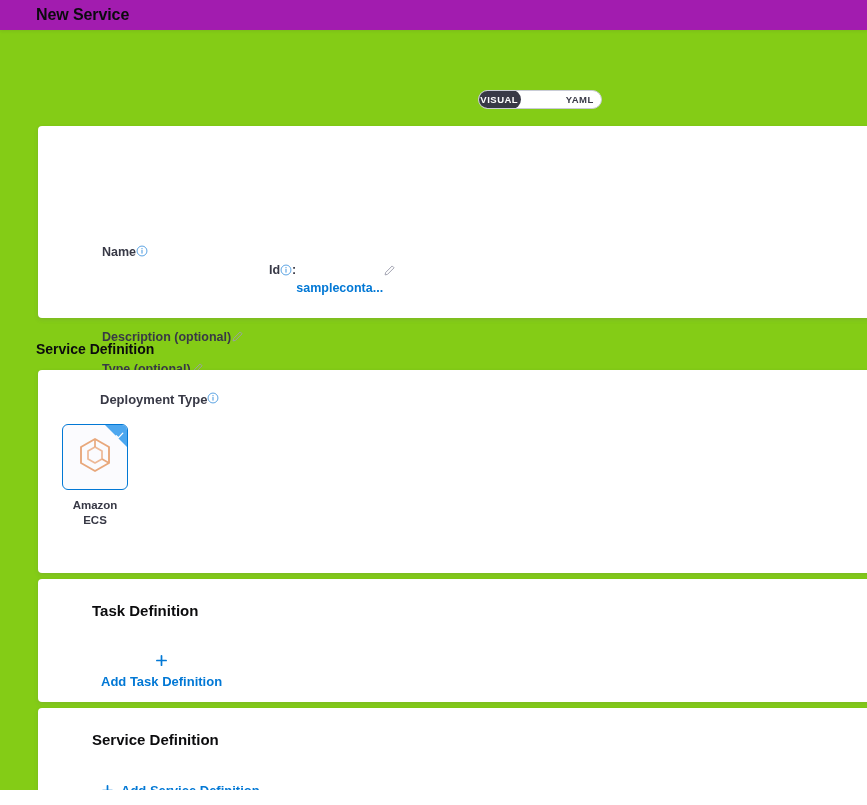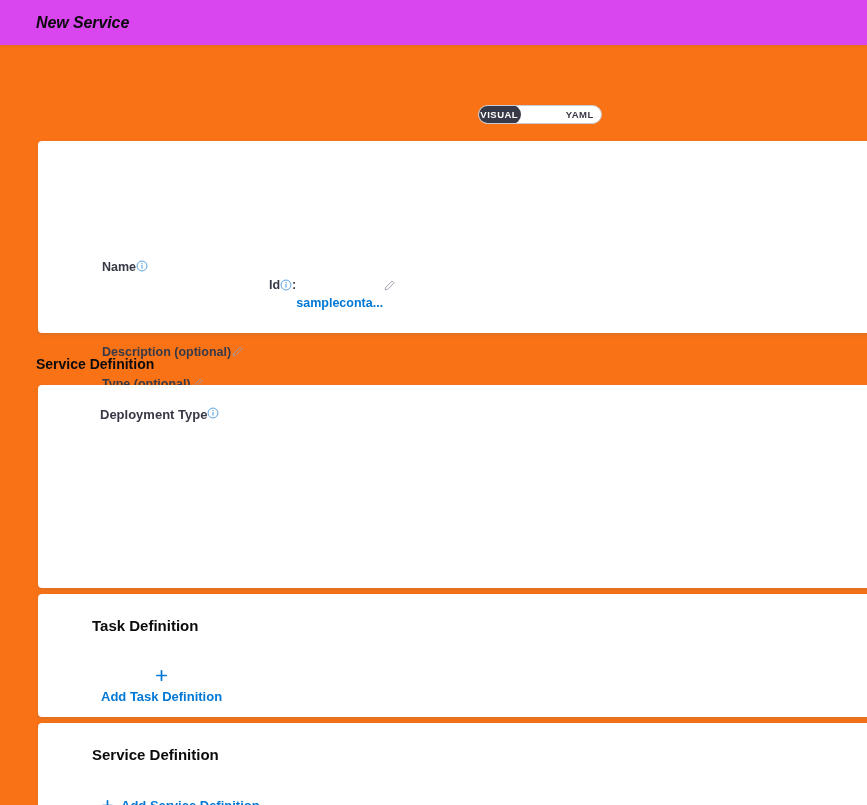--- a/index.html
+++ b/index.html
@@ -11,42 +11,41 @@
     height: 805px;
     overflow: hidden;
     background: #ffffff;
     font-family: "Liberation Sans", sans-serif;
     -webkit-font-smoothing: antialiased;
   }
 
   
   .app-header {
     position: relative;
-    height: 45px;
-    background: #d946ef;
+    height: 30px;
+    background: #a21caf;
     box-sizing: border-box;
     display: flex;
     align-items: center;
     padding-left: 36px;
     box-shadow: 0 1px 3px rgba(40, 41, 61, 0.10);
     z-index: 5;
-    font-style: italic;
   }
   .app-title {
     font-size: 16px;
     font-weight: bold;
     color: #0b0b0d;
     letter-spacing: -0.1px;
   }
 
   
   .page-body {
     position: relative;
     height: 760px;
-    background: #f97316;
+    background: #84cc16;
     overflow: hidden;
   }
 
   
   .mode-toggle {
     position: absolute;
     top: 60px;
     left: 478px;
     width: 124px;
     height: 19px;
@@ -308,20 +307,42 @@
       <span class="info-icon">
         <svg width="12" height="12" viewBox="0 0 16 16" aria-hidden="true">
           <circle cx="8" cy="8" r="6.6" fill="none" stroke="#4a9ae0" stroke-width="1.2"></circle>
           <circle cx="8" cy="4.9" r="0.85" fill="#4a9ae0"></circle>
           <rect x="7.3" y="6.7" width="1.4" height="5" rx="0.6" fill="#4a9ae0"></rect>
         </svg>
       </span>
     </div>
   </div>
 
+  <div class="tile-wrap">
+    <div class="tile">
+      <span>
+        <svg width="34" height="36" viewBox="0 0 34 36" aria-hidden="true">
+          <polygon points="17,2 31,10 31,26 17,34 3,26 3,10" fill="none" stroke="#e8a87c" stroke-width="1.9" stroke-linejoin="round"></polygon>
+          <polygon points="17,10 24,14 24,22 17,26 10,22 10,14" fill="none" stroke="#edb896" stroke-width="1.7" stroke-linejoin="round"></polygon>
+          <line x1="17" y1="2" x2="17" y2="10" stroke="#e8a87c" stroke-width="1.7"></line>
+          <line x1="24" y1="22" x2="31" y2="26" stroke="#e8a87c" stroke-width="1.7"></line>
+        </svg>
+      </span>
+      <span class="tile-ribbon"></span>
+      <span class="tile-check">
+        <svg width="11" height="11" viewBox="0 0 16 16" aria-hidden="true">
+          <path d="M3.2 8.4 L6.3 11.4 L12.8 4.6" fill="none" stroke="#ffffff" stroke-width="1.9" stroke-linecap="round" stroke-linejoin="round"></path>
+        </svg>
+      </span>
+    </div>
+    <div class="tile-label">
+      <div>Amazon</div>
+      <div>ECS</div>
+    </div>
+  </div>
 
   <div class="card" id="card-task">
     <div class="card-heading" style="top:23px;">Task Definition</div>
     <div class="add-link" style="top:75px;flex-direction:column;">
       <span class="plus-glyph">
         <svg width="13" height="13" viewBox="0 0 16 16" aria-hidden="true">
           <path d="M8 2.3 V13.7 M2.3 8 H13.7" stroke="#0278d5" stroke-width="2.1" stroke-linecap="round"></path>
         </svg>
       </span>
       <span>Add Task Definition</span>

